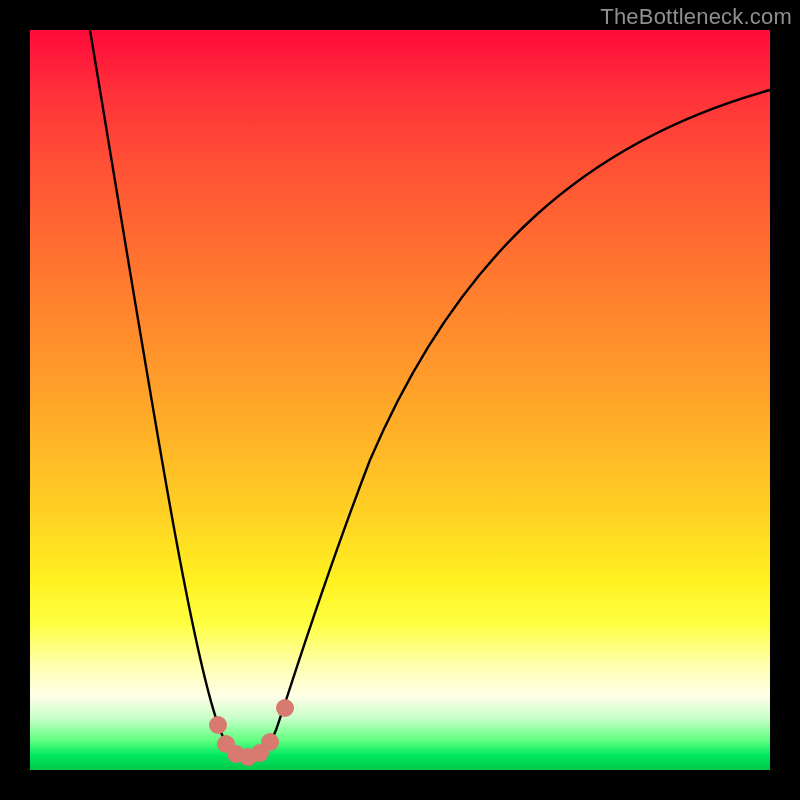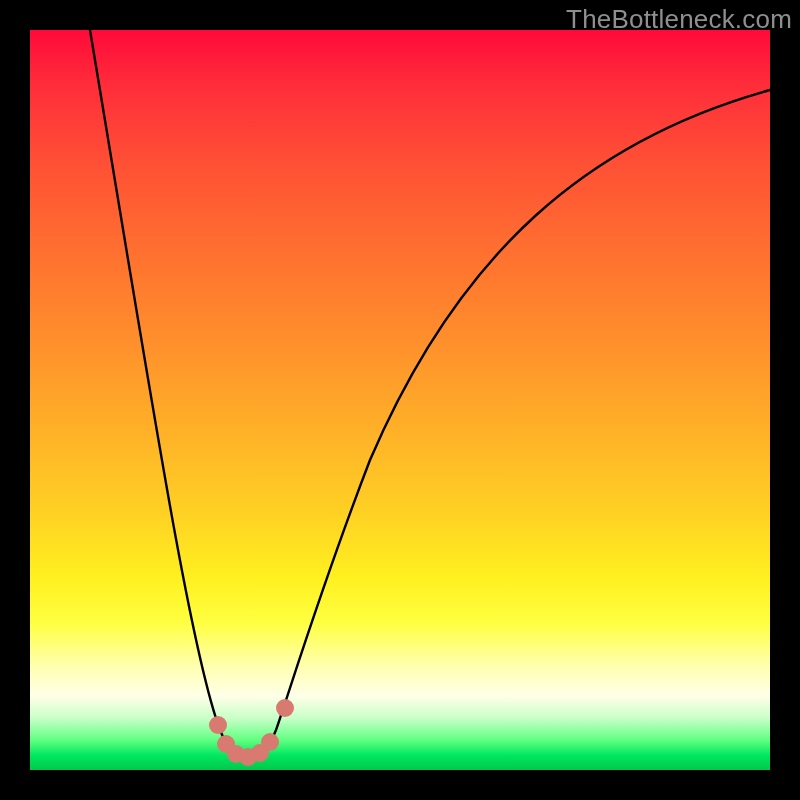--- a/index.html
+++ b/index.html
@@ -42,21 +42,21 @@
       #60ff80 96%,
       #00e860 98%,
       #00c84a 100%
     );
   }
   .watermark {
     position: absolute;
     top: 4px;
     right: 8px;
     color: #8f8f8f;
-    font-size: 26px;
+    font-size: 22px;
     font-weight: 500;
     letter-spacing: 0.2px;
   }
   svg.curve {
     position: absolute;
     top: 0;
     left: 0;
     width: 740px;
     height: 740px;
   }

